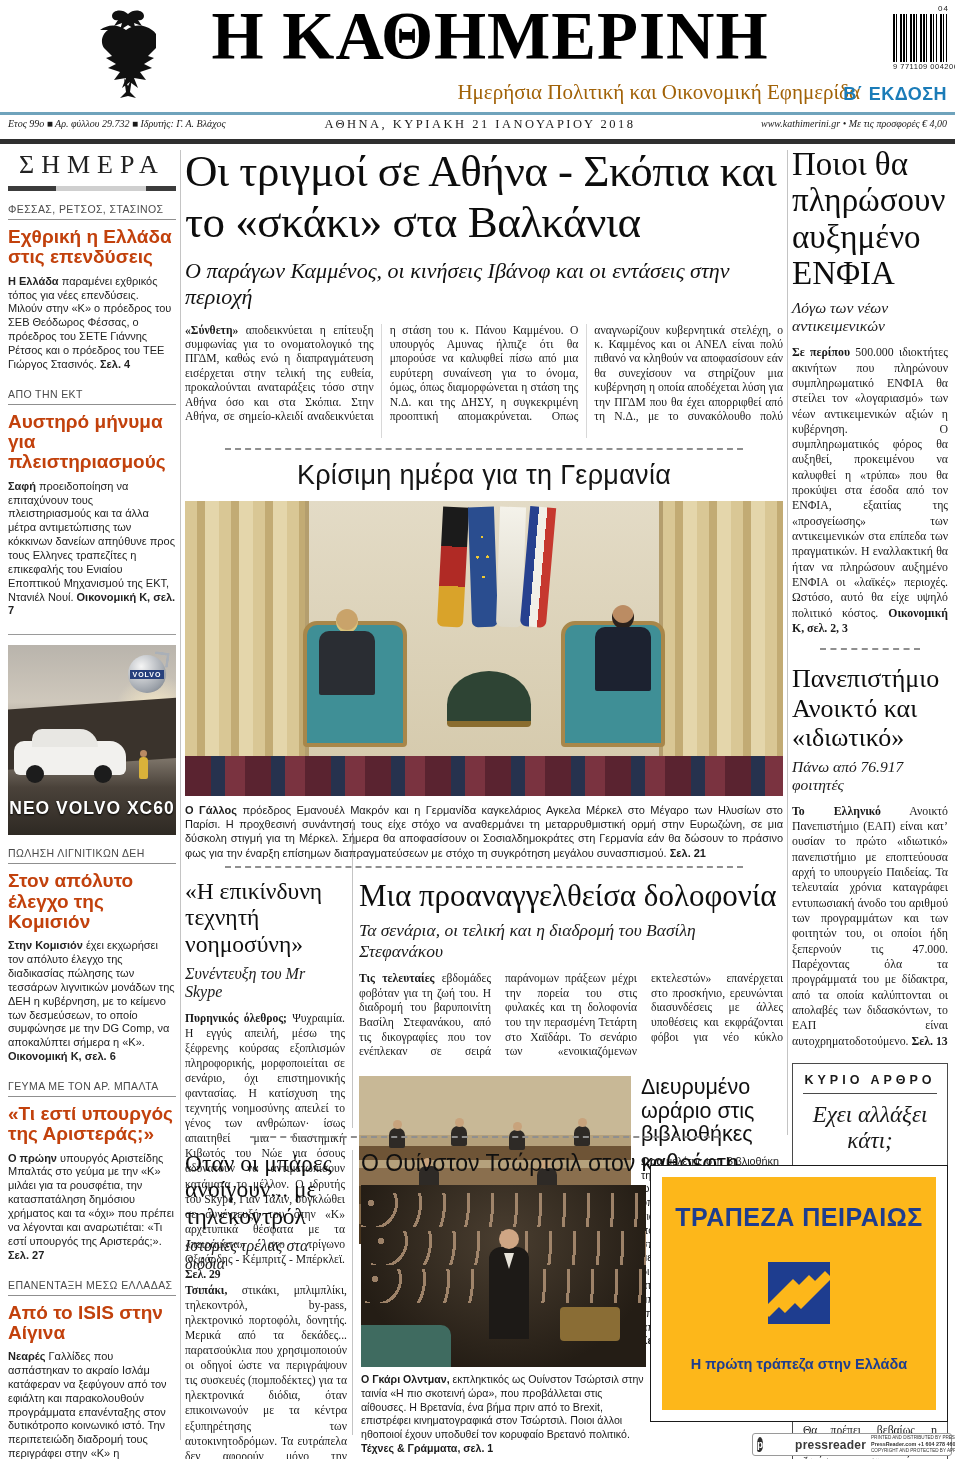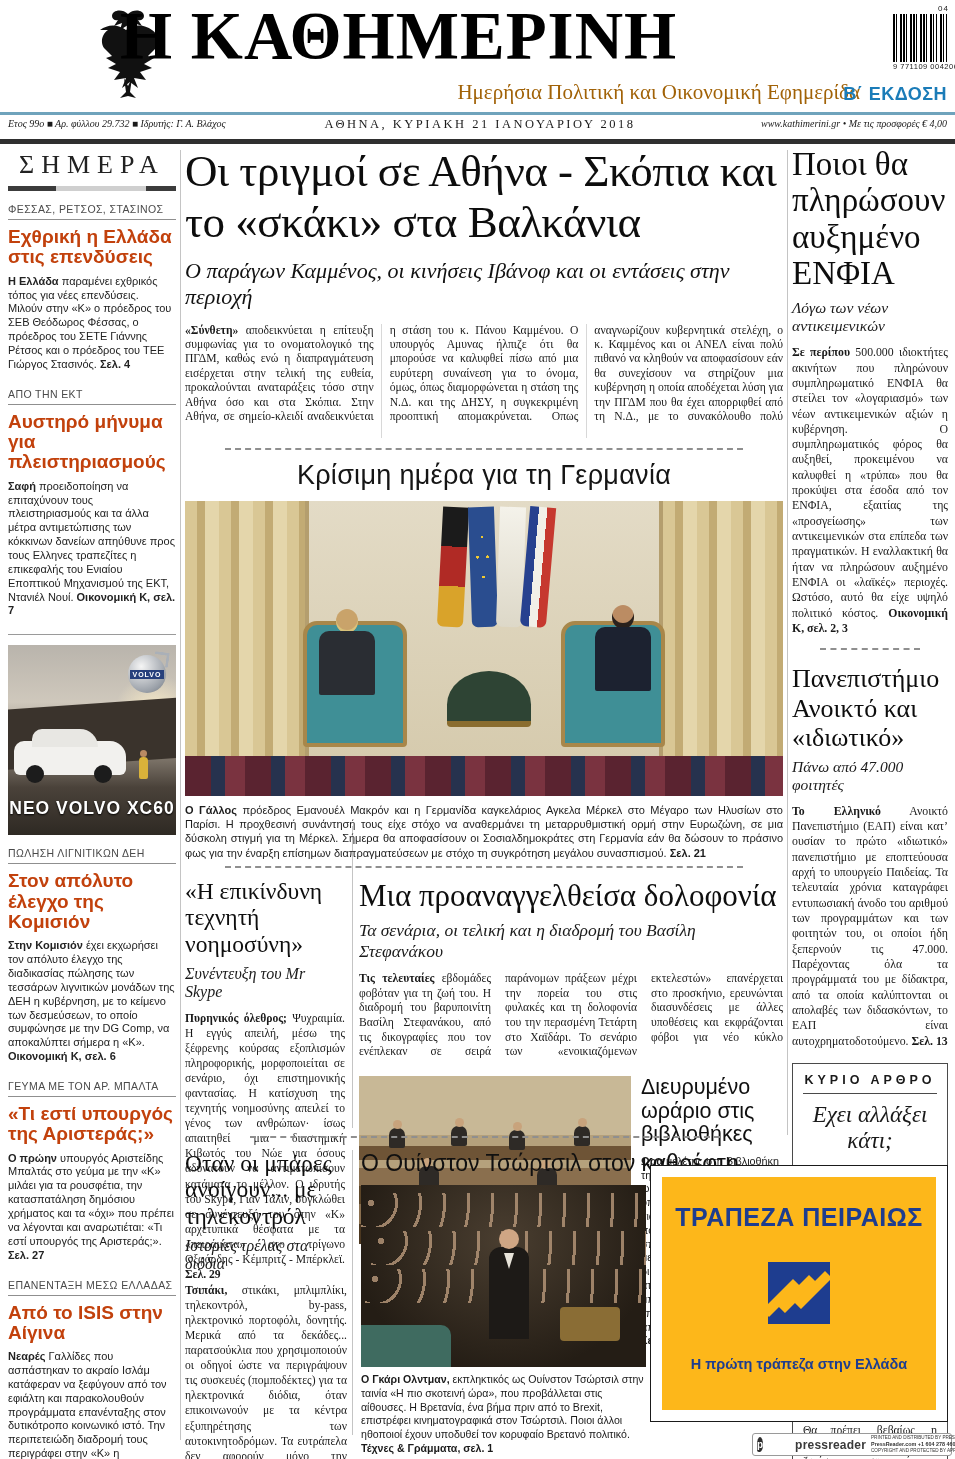--- a/index.html
+++ b/index.html
@@ -2,21 +2,21 @@
 <html lang="el"><head>
 <meta charset="utf-8">
 <style>
   html,body{margin:0;padding:0;background:#e8e8e8;}
   #page{position:relative;width:955px;height:1459px;background:#fff;overflow:hidden;
         font-family:"Liberation Sans","DejaVu Sans",sans-serif;color:#1a1a1a;
         box-shadow:0 0 6px rgba(0,0,0,.3);margin:0 auto;}
   .serif{font-family:"Liberation Serif","DejaVu Serif",serif;}
   .abs{position:absolute;}
   
-  .mast-title{left:120px;top:2px;width:740px;font-size:67px;font-weight:bold;
+  .mast-title{left:120px;top:2px;width:740px;text-align:center;font-size:67px;font-weight:bold;
               letter-spacing:1px;line-height:1;color:#000;}
   .mast-sub{left:120px;top:80px;width:740px;text-align:right;font-size:21px;color:#a16207;}
   .eagle{left:100px;top:8px;}
   .barcode-wrap{right:6px;top:4px;width:56px;text-align:center;}
   .barcode-issue{font-size:8px;text-align:right;letter-spacing:1px;}
   .barcode-bars{height:48px;margin-top:1px;
     background:repeating-linear-gradient(90deg,#000 0 1.5px,#fff 1.5px 3px,#000 3px 4px,#fff 4px 7px,#000 7px 8.5px,#fff 8.5px 10px);}
   .barcode-num{font-size:7.5px;letter-spacing:.5px;white-space:nowrap;}
   .edition{right:8px;top:84px;font-size:18px;font-weight:bold;letter-spacing:.5px;}
   .band-teal{left:0;top:112px;width:955px;height:3px;}
@@ -328,21 +328,21 @@
 
   <div class="abs" id="rightcol">
     <div>
       <h1 class="r-h1">Ποιοι θα πληρώσουν αυξημένο ΕΝΦΙΑ</h1>
       <div class="r-sub">Λόγω των νέων αντικειμενικών</div>
       <p class="r-b" style="margin:0;"><b>Σε περίπου</b> <span>500.000 ιδιοκτήτες ακινήτων που πληρώνουν συμπληρωματικό ΕΝΦΙΑ θα στείλει τον «λογαριασμό» των νέων αντικειμενικών αξιών η κυβέρνηση. Ο συμπληρωματικός φόρος θα αυξηθεί, προκειμένου να καλυφθεί η «τρύπα» που θα προκύψει στα έσοδα από τον ΕΝΦΙΑ, εξαιτίας της «προσγείωσης» των αντικειμενικών στα επίπεδα των πραγματικών. Η εναλλακτική θα ήταν να πληρώσουν αυξημένο ΕΝΦΙΑ οι «λαϊκές» περιοχές. Ωστόσο, αυτό θα είχε υψηλό πολιτικό κόστος.</span> <b>Οικονομική Κ, σελ. 2, 3</b></p>
     </div>
     <div class="dashed dash-r"></div>
     <div>
       <h2 class="r-h2">Πανεπιστήμιο Ανοικτό και «ιδιωτικό»</h2>
-      <div class="r-sub">Πάνω από 47.000 φοιτητές</div>
+      <div class="r-sub">Πάνω από 76.917 φοιτητές</div>
       <p class="r-b" style="margin:0 0 14px;"><b>Το Ελληνικό</b> <span>Ανοικτό Πανεπιστήμιο (ΕΑΠ) είναι κατ’ ουσίαν το πρώτο «ιδιωτικό» πανεπιστήμιο με εποπτεύουσα αρχή το υπουργείο Παιδείας. Τα τελευταία χρόνια καταγράφει εντυπωσιακή άνοδο του αριθμού των προγραμμάτων και των φοιτητών του, οι οποίοι ήδη ξεπερνούν τις 47.000. Παρέχοντας όλα τα προγράμματά του με δίδακτρα, από τα οποία καλύπτονται οι απολαβές των διδασκόντων, το ΕΑΠ είναι αυτοχρηματοδοτούμενο.</span> <b>Σελ. 13</b></p>
     </div>
     <div class="edbox">
       <div class="k">ΚΥΡΙΟ ΑΡΘΡΟ</div>
       <div class="t">Εχει αλλάξει κάτι;</div>
       <div class="b">Η σχετικώς νέα κυβέρνηση των Σκοπίων έχει αποδυθεί σε μια διεθνή επιχείρηση δημοσίων σχέσεων για το ζήτημα της ονομασίας, αλλά ακόμη δεν έχει αποδείξει εμπράκτως ότι κάτι έχει πραγματικά αλλάξει. Ακόμη και στο επίπεδο των συμβολικών κινήσεων έχουν διατυπωθεί πολλές υποσχέσεις, αλλά δεν έχει γίνει τίποτα στην πράξη. Τα αγάλματα και οι προκλητικές ονομασίες του αεροδρομίου κ.λπ. παραμένουν στη θέση τους. Θα πρέπει, βεβαίως, η κυβέρνηση του κ. Ζάεφ να ζυγίσει τις εσωτερικές της αντοχές σύντομα, ώστε να φανεί αν αυτή η διαπραγμάτευση έχει νόημα ή αν γίνεται πολύς θόρυβος για το τίποτα.</div>
     </div>
 
   </div>
 

